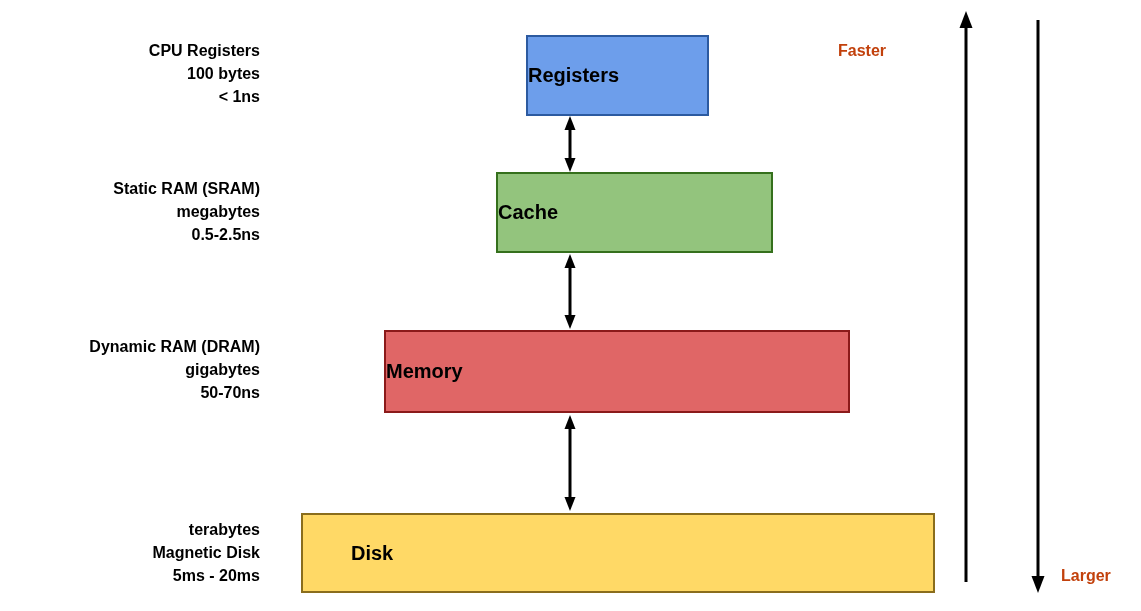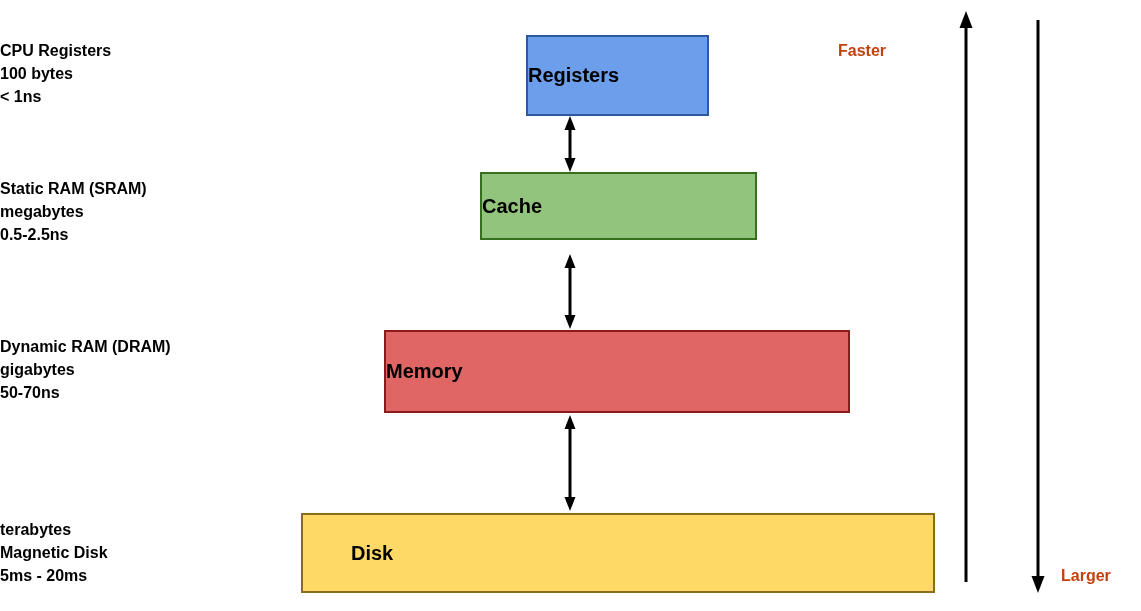--- a/index.html
+++ b/index.html
@@ -12,21 +12,21 @@
     position: relative;
     width: 1141px;
     height: 611px;
     background: #ffffff;
     overflow: hidden;
   }
   .side-label {
     position: absolute;
     left: 0;
     width: 260px;
-    text-align: left;
+    text-align: right;
     font-size: 16px;
     font-weight: bold;
     line-height: 23px;
     color: #000000;
   }
   .hier-box {
     position: absolute;
     box-sizing: border-box;
     border: 2px solid #000;
     display: flex;
@@ -79,21 +79,21 @@
   <div class="side-label" style="top:518px">
     <div>terabytes</div>
     <div>Magnetic Disk</div>
     <div>5ms - 20ms</div>
   </div>
 
   <div class="hier-box" style="left: 478px; top: 35px; width: 183px; height: 81px; background-color: rgb(109, 158, 235); border-color: rgb(44, 90, 160);">
     <span>Registers</span>
   </div>
 
-  <div class="hier-box" style="left: 432px; top: 172px; width: 277px; height: 68px; background-color: rgb(147, 196, 125); border-color: rgb(53, 112, 28);">
+  <div class="hier-box" style="left: 448px; top: 172px; width: 277px; height: 81px; background-color: rgb(147, 196, 125); border-color: rgb(53, 112, 28);">
     <span>Cache</span>
   </div>
 
   <div class="hier-box" style="left: 336px; top: 330px; width: 466px; height: 83px; background-color: rgb(224, 102, 102); border-color: rgb(139, 26, 26);">
     <span>Memory</span>
   </div>
 
   <div class="hier-box" style="left: 253px; top: 513px; width: 634px; height: 80px; background-color: rgb(255, 217, 102); border-color: rgb(138, 109, 28); padding-left: 48px;">
     <span>Disk</span>
   </div>

